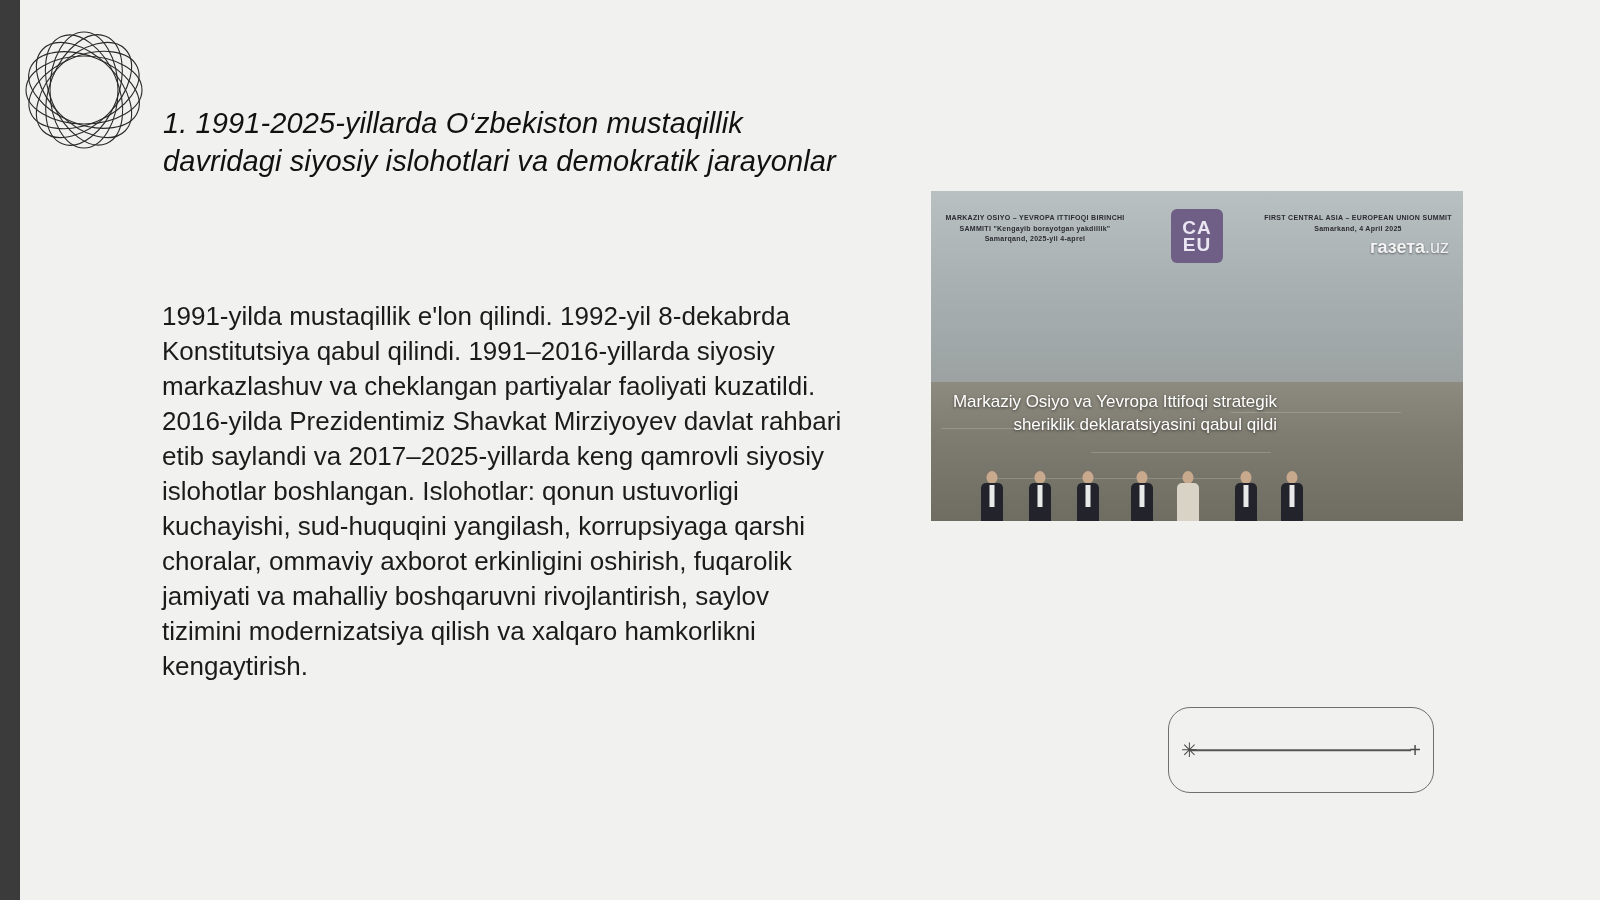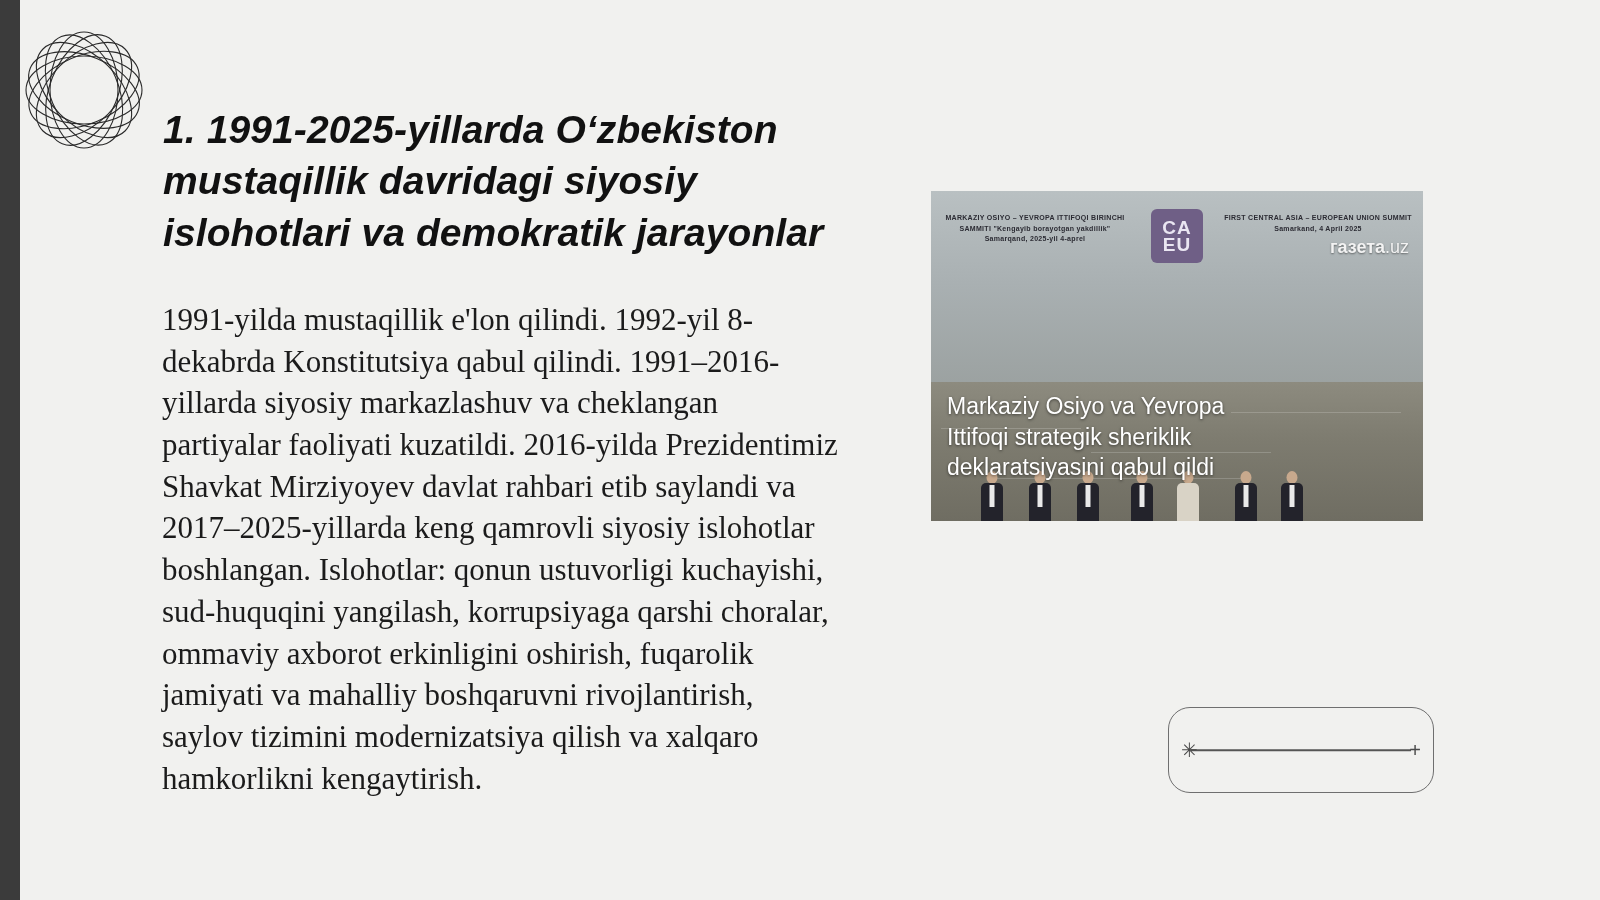--- a/index.html
+++ b/index.html
@@ -40,49 +40,49 @@
     width: 160px;
     height: 160px;
   }
 
   
   .title {
     position: absolute;
     left: 163px;
     top: 104px;
     width: 700px;
-    font-size: 39px;
-    font-weight: bold;
+    font-size: 29px;
+    font-weight: normal;
     font-style: italic;
     line-height: 1.32;
     color: #111111;
     letter-spacing: 0.1px;
   }
 
   
   .body-text {
     position: absolute;
     left: 162px;
     top: 299px;
     width: 680px;
-    font-size: 31px;
+    font-size: 26px;
     line-height: 1.345;
     color: #1b1b1b;
-    font-family: Liberation Serif, serif;
   }
 
   
   .photo-card {
     position: absolute;
     left: 931px;
     top: 191px;
     width: 492px;
     height: 330px;
     overflow: hidden;
     background: #8d8f8a;
+    padding-left: 40px;
   }
   .photo-sky {
     position: absolute;
     left: 0; top: 0;
     width: 100%;
     height: 62%;
     background: linear-gradient(180deg, #b9c0c2 0%, #a9b0b2 45%, #9aa09f 100%);
   }
   .photo-ground {
     position: absolute;
@@ -199,23 +199,24 @@
     background: #e9e9e9;
   }
   .person.light .torso { background: #d9d3c6; }
 
   .caption {
     position: absolute;
     left: 16px;
     top: 200px;
     width: 330px;
     color: #ffffff;
-    font-size: 23px;
+    font-size: 17px;
     line-height: 1.33;
     text-shadow: 0 1px 3px rgba(0,0,0,0.55);
+    text-align: right;
   }
 
   
   .slider-box {
     position: absolute;
     left: 1168px;
     top: 707px;
     width: 264px;
     height: 84px;
     border: 1.5px solid #6f6f6f;

